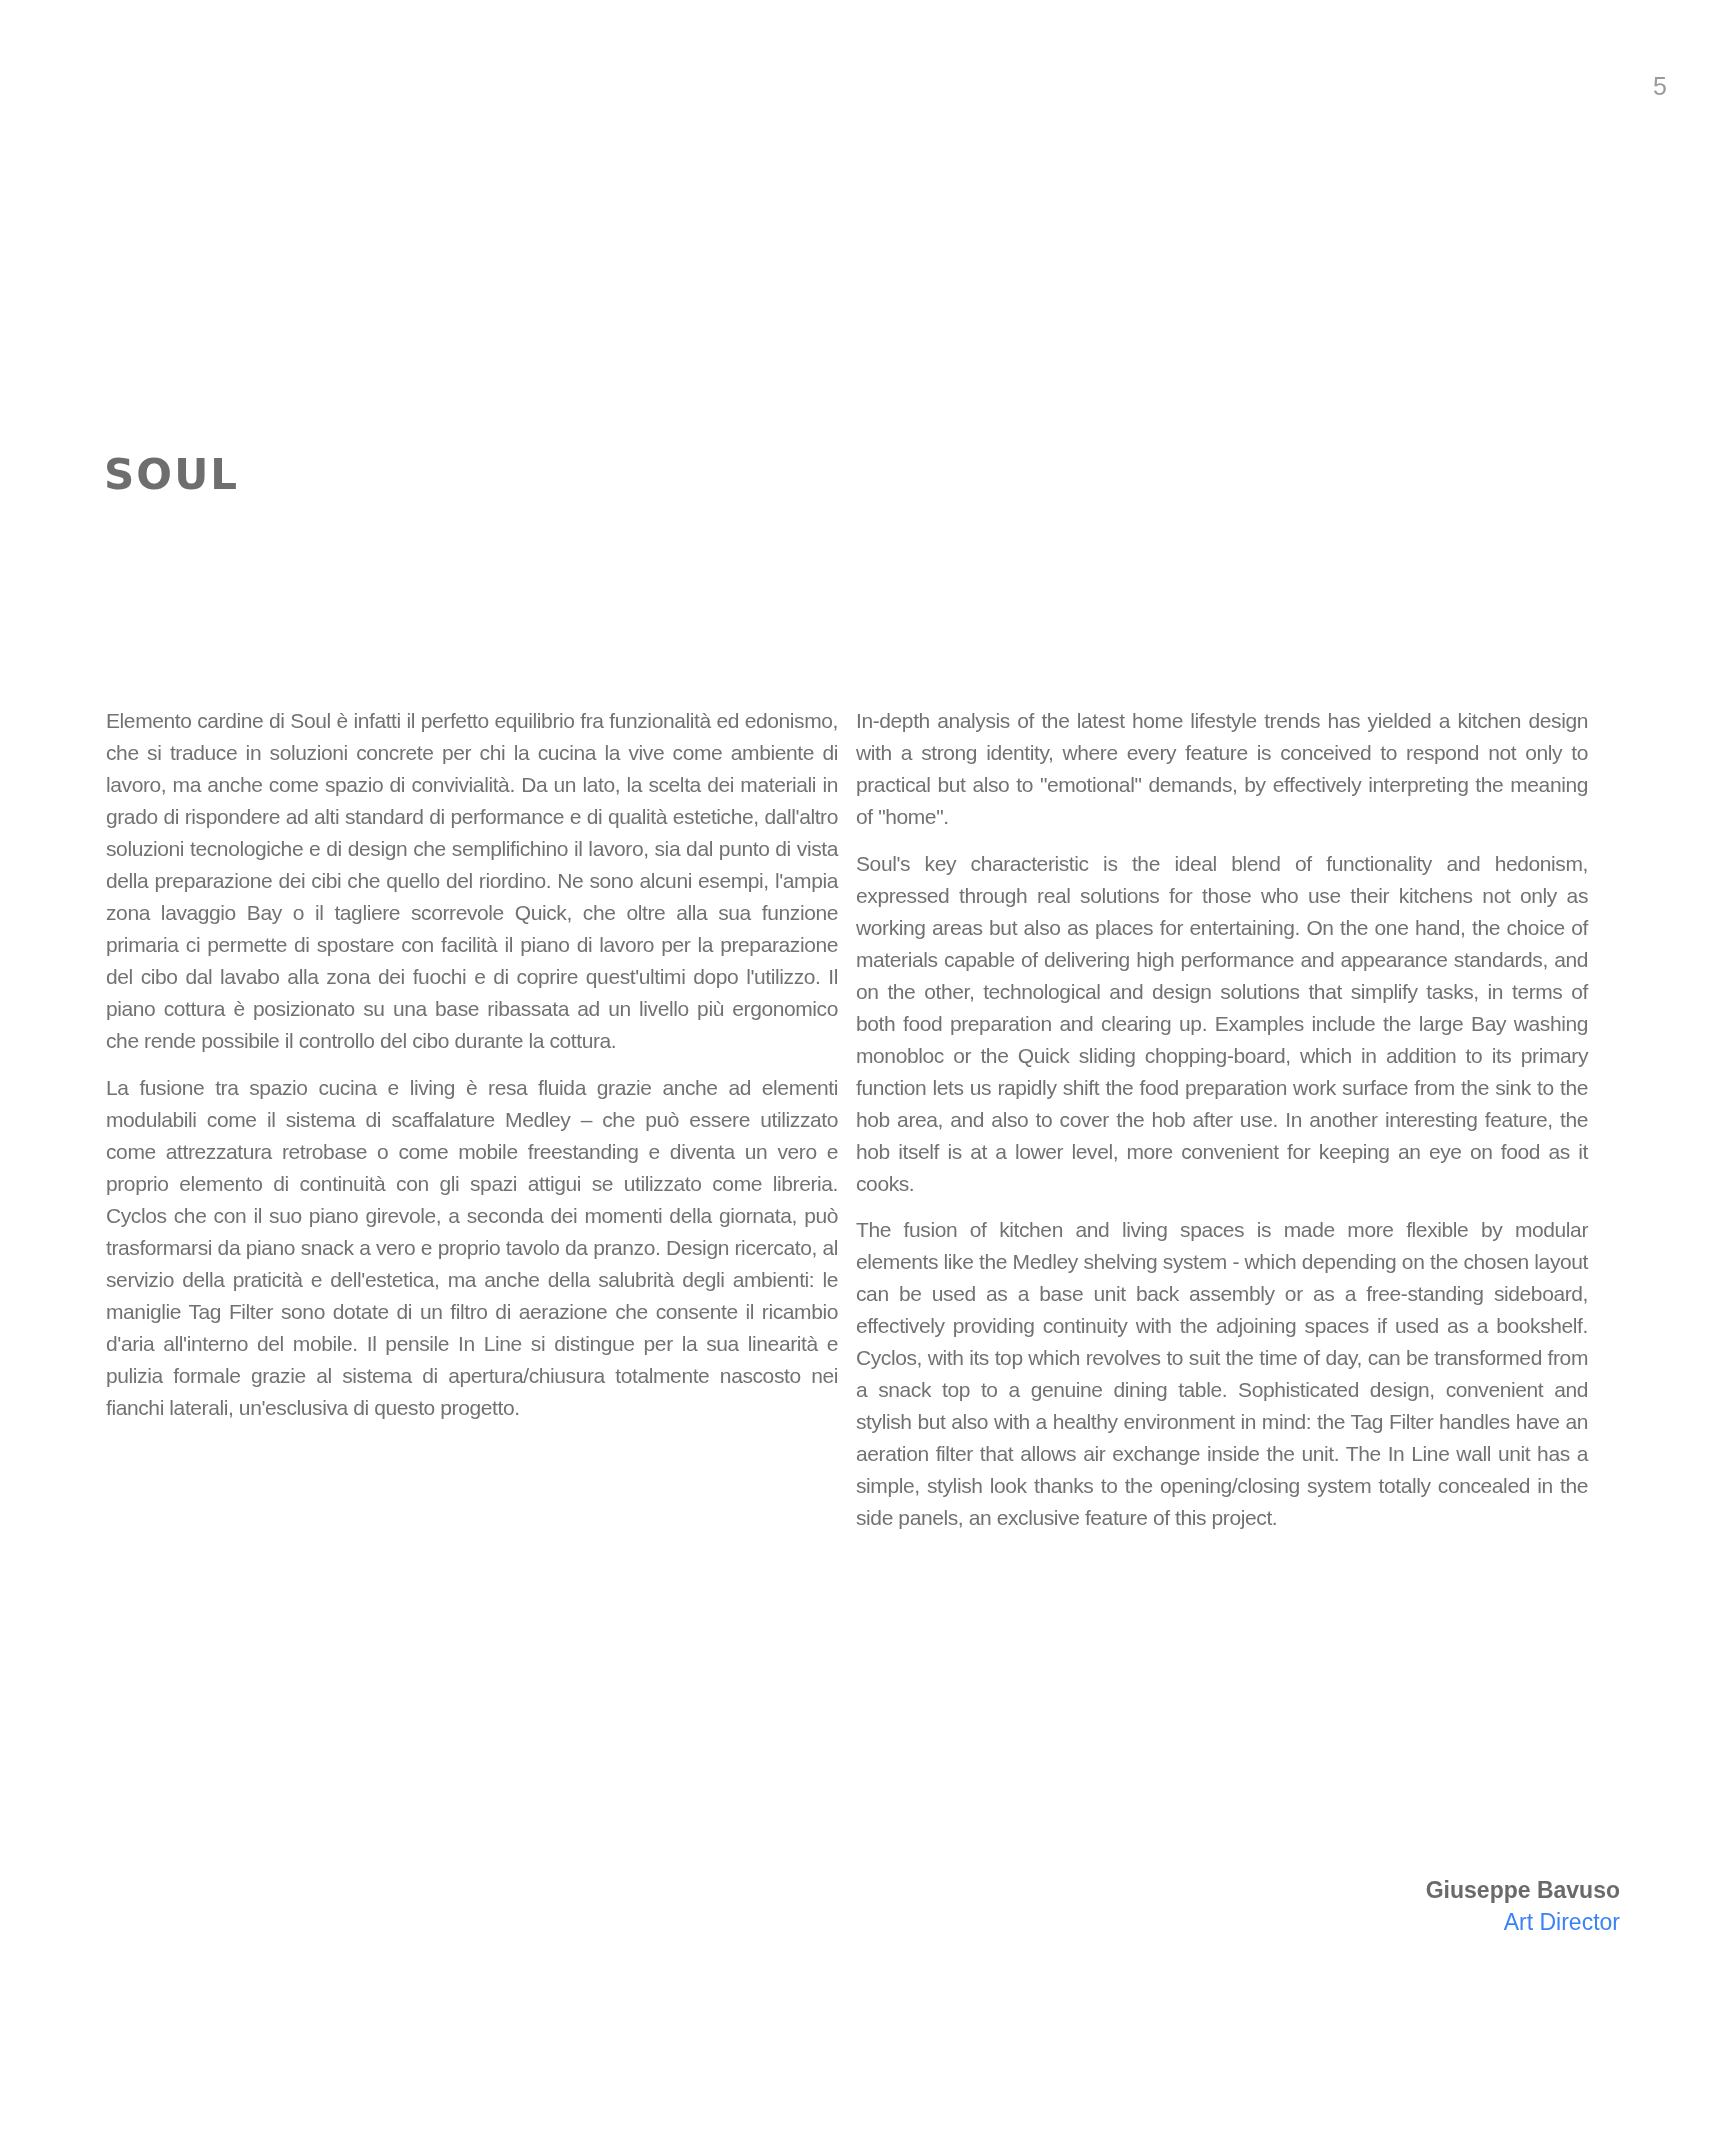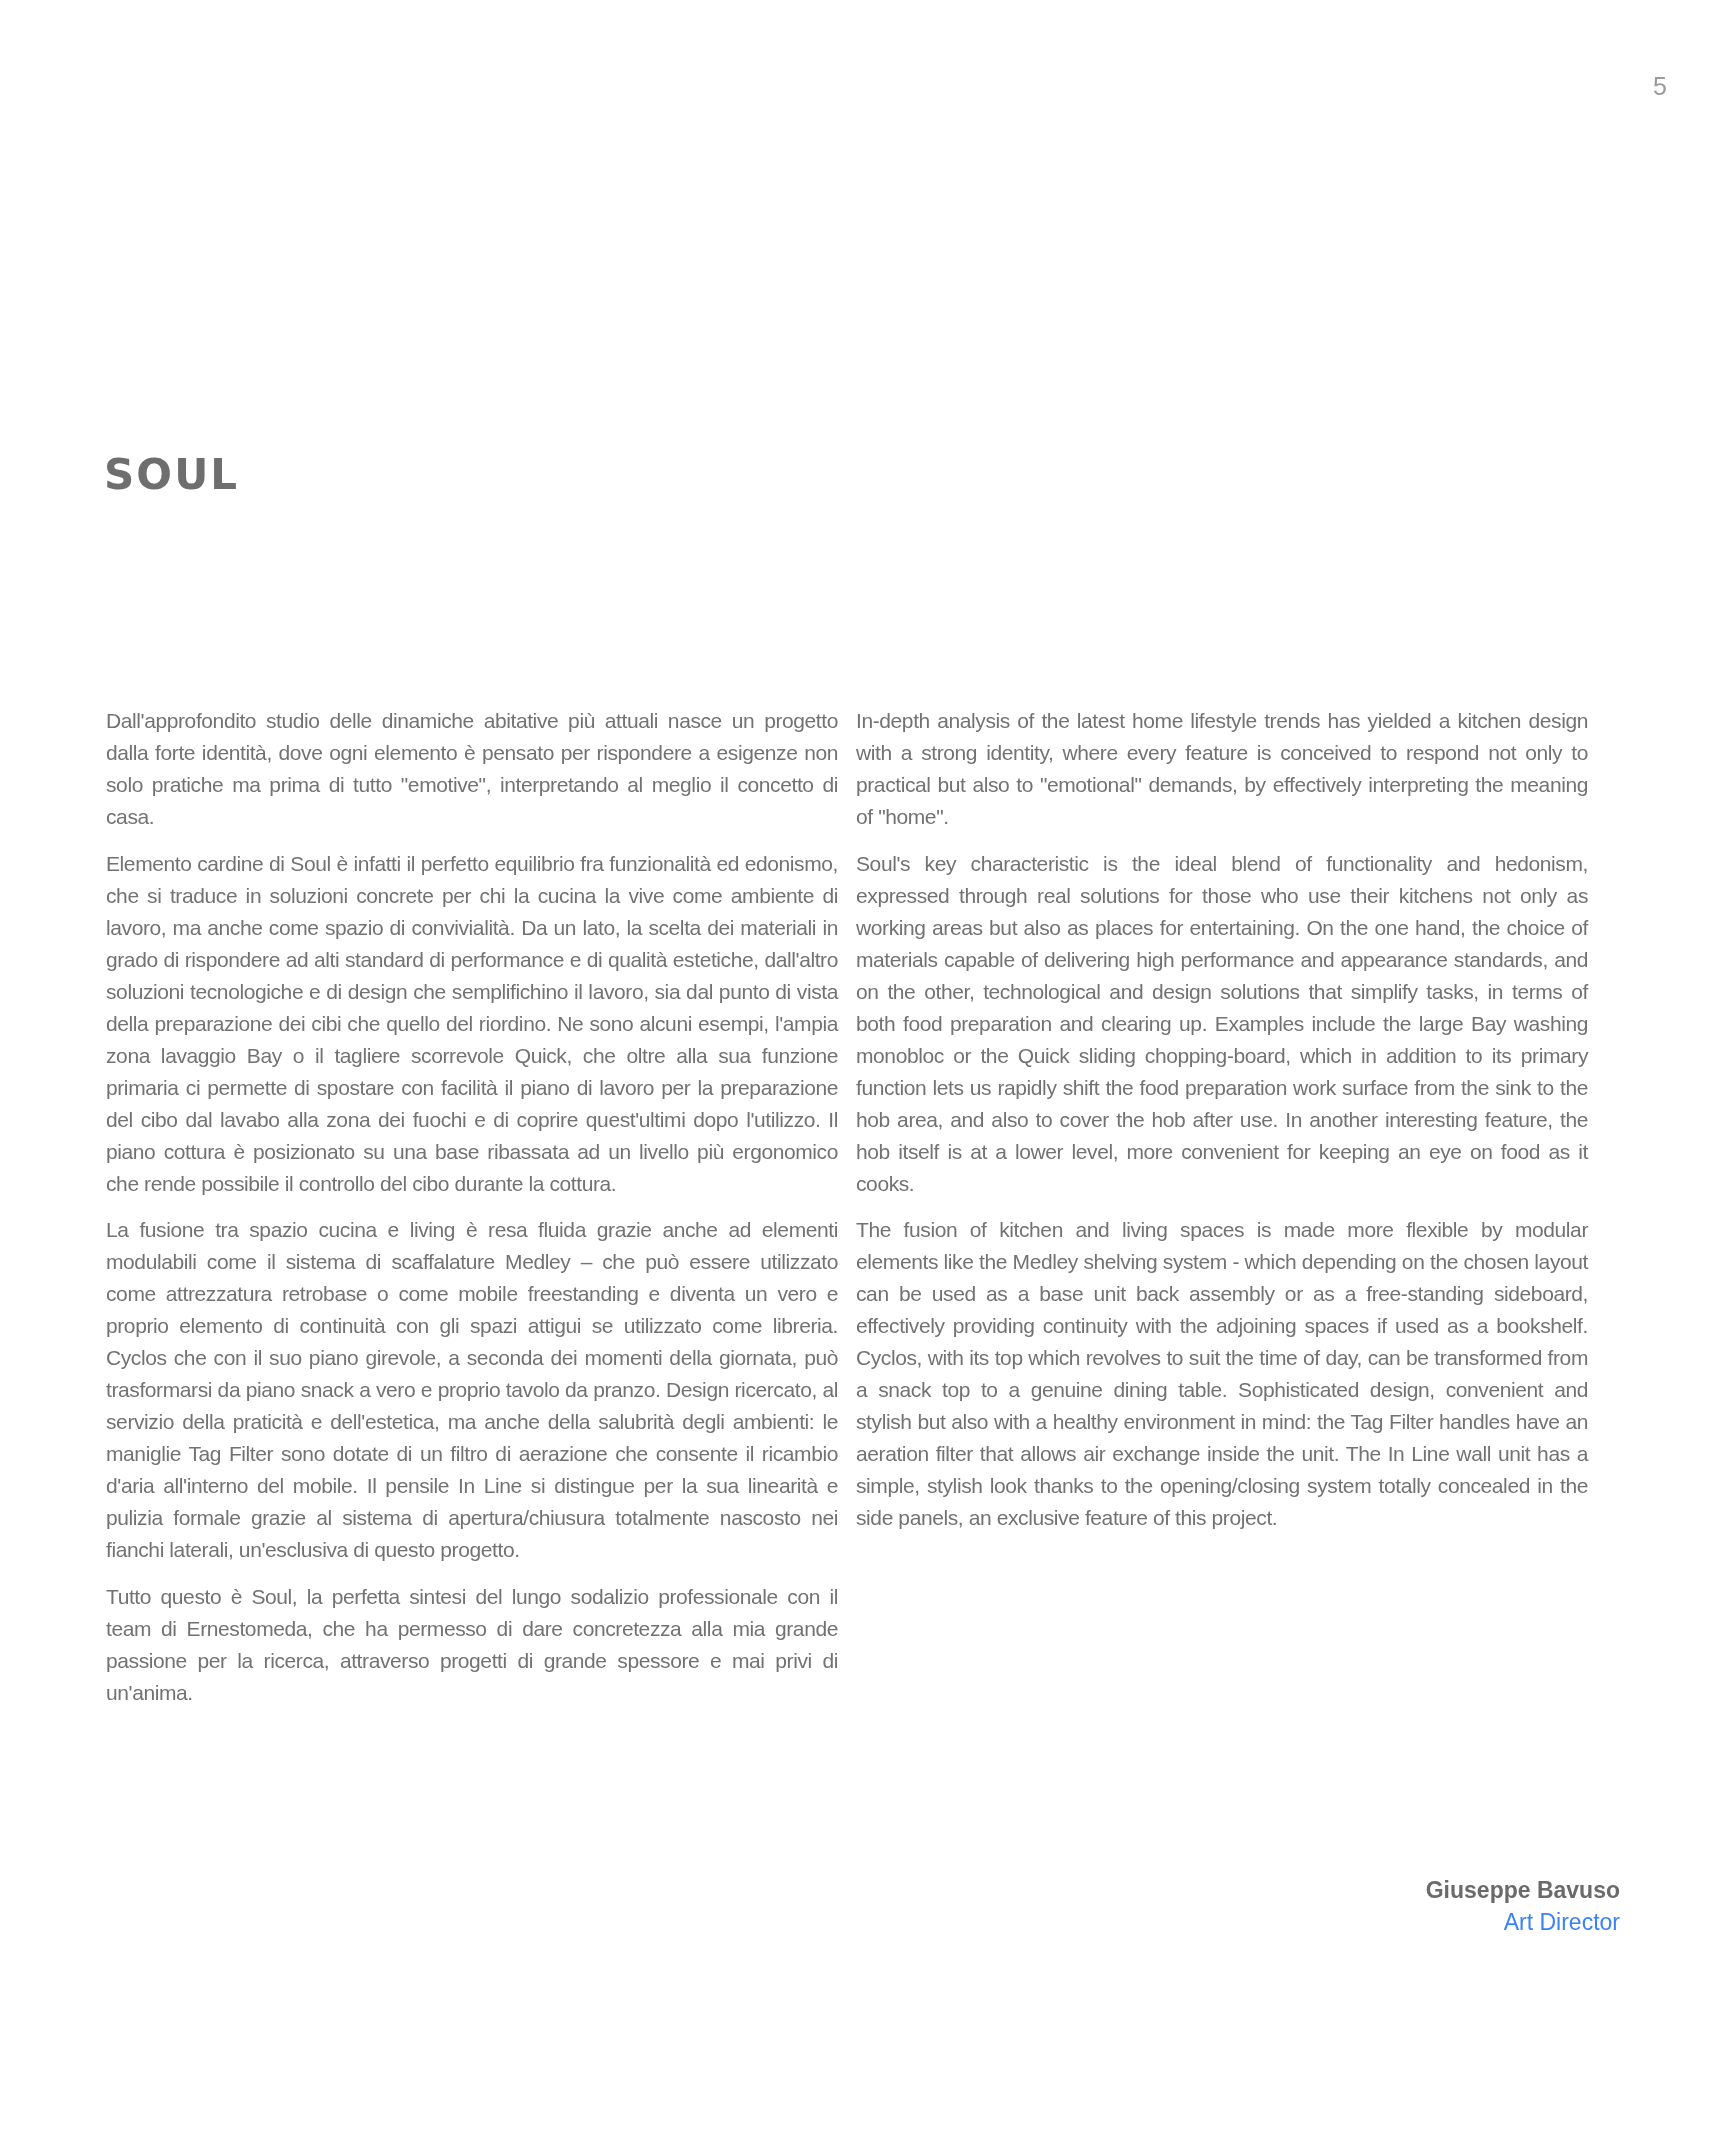--- a/index.html
+++ b/index.html
@@ -71,24 +71,22 @@
   }
 </style>
 </head>
 <body>
 
 <div class="page-number">5</div>
 
 <h1 class="title">SOUL</h1>
 
 <div class="column left">
-  <p>Dall'approfondito studio delle dinamiche abitative più attuali nasce un progetto dalla forte identità, dove ogni elemento è pensato per rispondere a esigenze non solo pratiche ma prima di tutto "emotive", interpretando al meglio il concetto di casa.</p>
   <p>Elemento cardine di Soul è infatti il perfetto equilibrio fra funzionalità ed edonismo, che si traduce in soluzioni concrete per chi la cucina la vive come ambiente di lavoro, ma anche come spazio di convivialità. Da un lato, la scelta dei materiali in grado di rispondere ad alti standard di performance e di qualità estetiche, dall'altro soluzioni tecnologiche e di design che semplifichino il lavoro, sia dal punto di vista della preparazione dei cibi che quello del riordino. Ne sono alcuni esempi, l'ampia zona lavaggio Bay o il tagliere scorrevole Quick, che oltre alla sua funzione primaria ci permette di spostare con facilità il piano di lavoro per la preparazione del cibo dal lavabo alla zona dei fuochi e di coprire quest'ultimi dopo l'utilizzo. Il piano cottura è posizionato su una base ribassata ad un livello più ergonomico che rende possibile il controllo del cibo durante la cottura.</p>
   <p>La fusione tra spazio cucina e living è resa fluida grazie anche ad elementi modulabili come il sistema di scaffalature Medley – che può essere utilizzato come attrezzatura retrobase o come mobile freestanding e diventa un vero e proprio elemento di continuità con gli spazi attigui se utilizzato come libreria. Cyclos che con il suo piano girevole, a seconda dei momenti della giornata, può trasformarsi da piano snack a vero e proprio tavolo da pranzo. Design ricercato, al servizio della praticità e dell'estetica, ma anche della salubrità degli ambienti: le maniglie Tag Filter sono dotate di un filtro di aerazione che consente il ricambio d'aria all'interno del mobile. Il pensile In Line si distingue per la sua linearità e pulizia formale grazie al sistema di apertura/chiusura totalmente nascosto nei fianchi laterali, un'esclusiva di questo progetto.</p>
-  <p>Tutto questo è Soul, la perfetta sintesi del lungo sodalizio professionale con il team di Ernestomeda, che ha permesso di dare concretezza alla mia grande passione per la ricerca, attraverso progetti di grande spessore e mai privi di un'anima.</p>
 </div>
 
 <div class="column right">
   <p>In-depth analysis of the latest home lifestyle trends has yielded a kitchen design with a strong identity, where every feature is conceived to respond not only to practical but also to "emotional" demands, by effectively interpreting the meaning of "home".</p>
   <p>Soul's key characteristic is the ideal blend of functionality and hedonism, expressed through real solutions for those who use their kitchens not only as working areas but also as places for entertaining. On the one hand, the choice of materials capable of delivering high performance and appearance standards, and on the other, technological and design solutions that simplify tasks, in terms of both food preparation and clearing up. Examples include the large Bay washing monobloc or the Quick sliding chopping-board, which in addition to its primary function lets us rapidly shift the food preparation work surface from the sink to the hob area, and also to cover the hob after use. In another interesting feature, the hob itself is at a lower level, more convenient for keeping an eye on food as it cooks.</p>
   <p>The fusion of kitchen and living spaces is made more flexible by modular elements like the Medley shelving system - which depending on the chosen layout can be used as a base unit back assembly or as a free-standing sideboard, effectively providing continuity with the adjoining spaces if used as a bookshelf. Cyclos, with its top which revolves to suit the time of day, can be transformed from a snack top to a genuine dining table. Sophisticated design, convenient and stylish but also with a healthy environment in mind: the Tag Filter handles have an aeration filter that allows air exchange inside the unit. The In Line wall unit has a simple, stylish look thanks to the opening/closing system totally concealed in the side panels, an exclusive feature of this project.</p>
 </div>
 
 <div class="signature">
   <div class="name">Giuseppe Bavuso</div>

